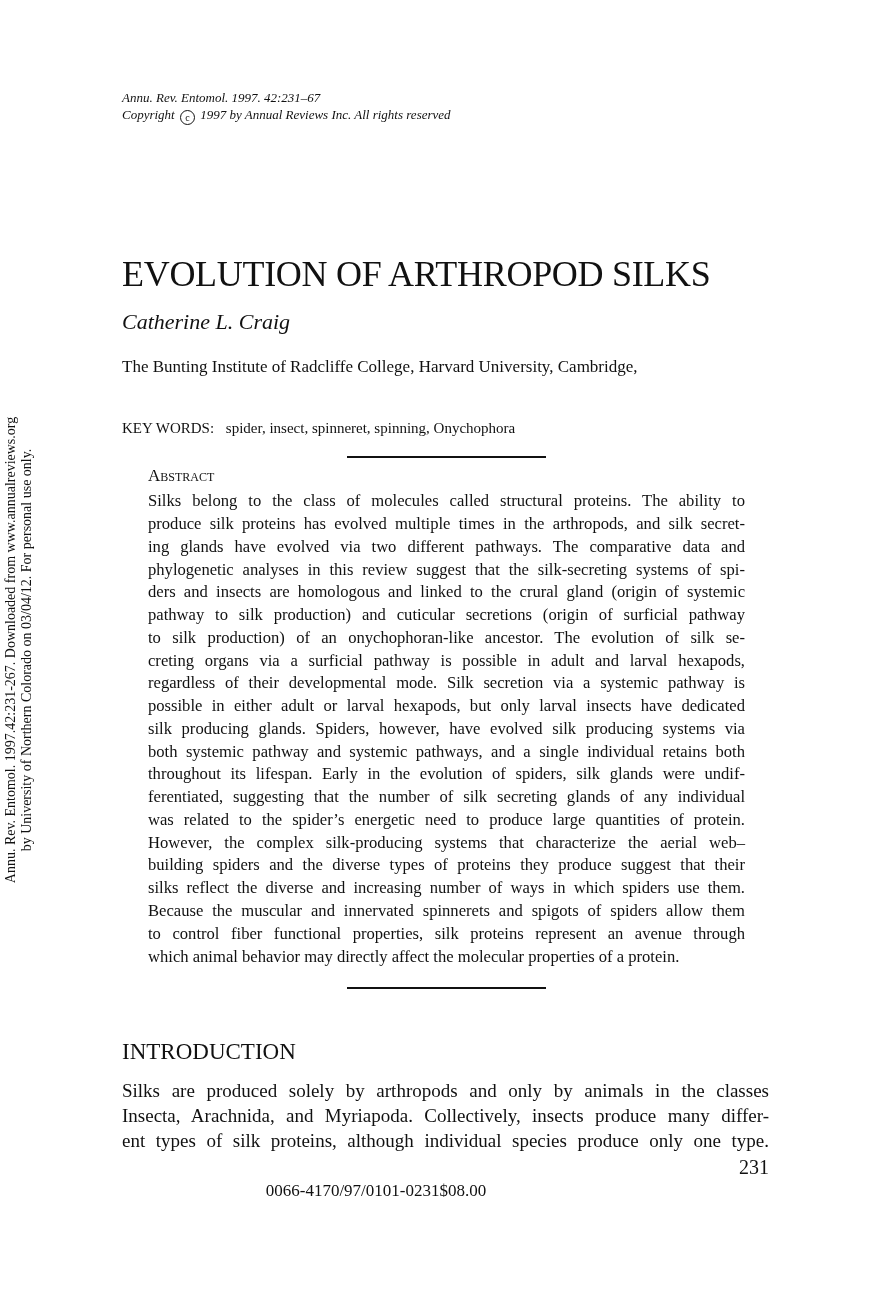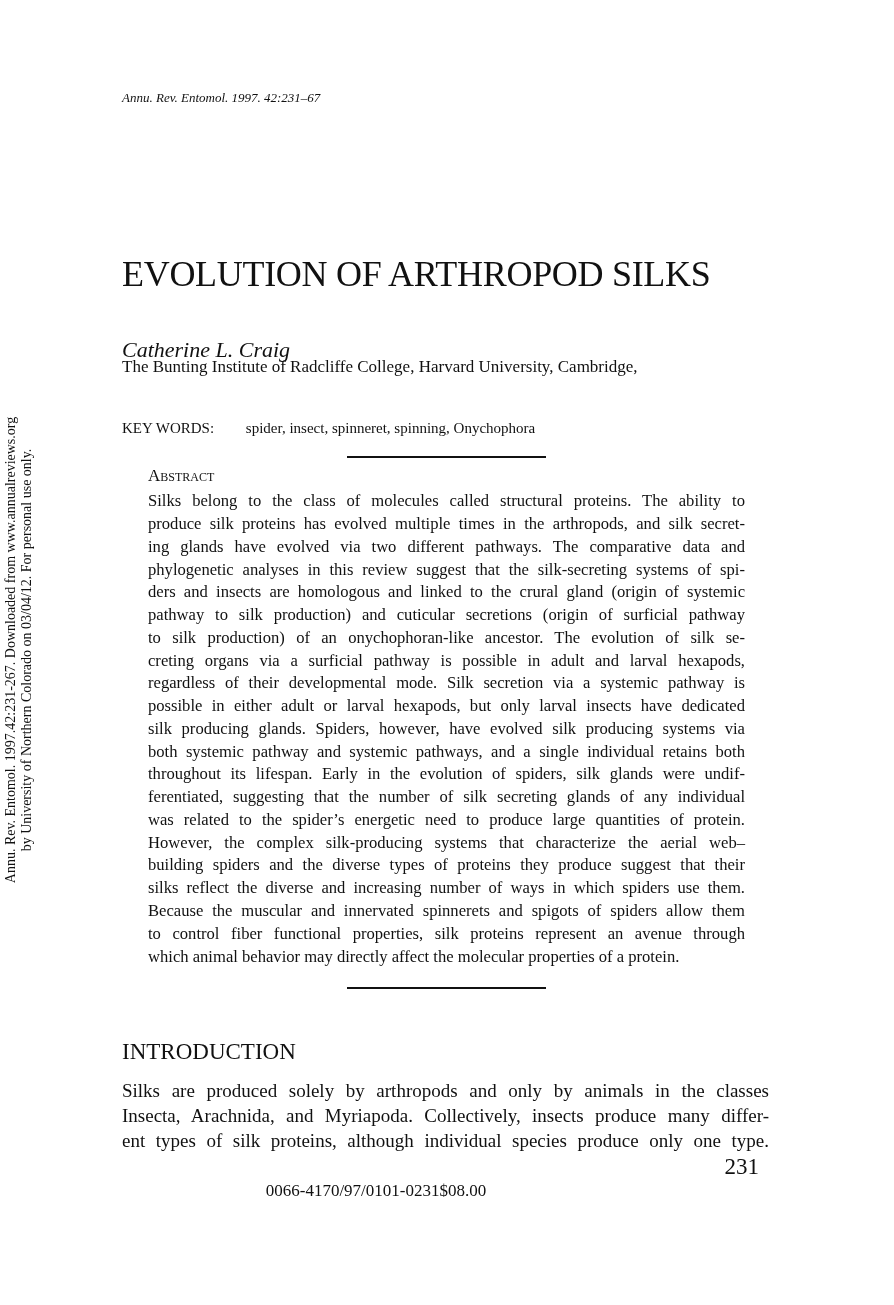--- a/index.html
+++ b/index.html
@@ -3,50 +3,55 @@
   <meta charset="utf-8">
   <style>
     html, body { margin: 0; padding: 0; background: #ffffff; }
     body { width: 894px; height: 1305px; position: relative; overflow: hidden;
            font-family: "Liberation Serif", "DejaVu Serif", serif; color: #111; }
     .abs { position: absolute; }
     .journal { left: 122px; top: 89px; font-size: 13px; font-style: italic; line-height: 17px; }
     .copy-c { display: inline-block; width: 13px; height: 13px; border: 1px solid #111; border-radius: 50%;
               font-size: 10px; line-height: 13px; text-align: center; font-style: normal; margin: 0 2px; vertical-align: -2px; }
     .title { left: 122px; top: 254px; font-size: 36px; line-height: 40px; letter-spacing: -0.3px; }
-    .author { left: 122px; top: 336px; font-size: 22px; font-style: italic; line-height: 28px; }
+    .author { left: 122px; top: 308px; font-size: 22px; font-style: italic; line-height: 28px; }
     .affil { left: 122px; top: 356px; font-size: 17px; line-height: 22px; width: 600px; }
     .keywords { left: 122px; top: 418px; font-size: 15px; line-height: 20px; }
-    .keywords .kw-label { margin-right: 28px; }
+    .keywords .kw-label { margin-right: 8px; }
     .rule { height: 2px; background: #111; left: 347px; width: 199px; }
     .abstract-head { left: 148px; width: 597px; top: 466px; text-align: left; font-size: 17px; line-height: 20px; font-variant: small-caps; }
     .jline { position: absolute; left: 148px; width: 597px; font-size: 16.6px; line-height: 22.7px;
              text-align: justify; text-align-last: justify; white-space: nowrap; overflow: visible; }
     .jline.last { text-align-last: left; }
     .intro-head { left: 122px; top: 1038px; font-size: 23px; line-height: 28px; }
     .bline { position: absolute; left: 122px; width: 647px; font-size: 19px; line-height: 25px;
              text-align: justify; text-align-last: justify; white-space: nowrap; }
-    .page-num { right: 135px; top: 1155px; font-size: 23px; line-height: 24px; text-align: right; }
+    .page-num { right: 125px; top: 1155px; font-size: 20px; line-height: 24px; text-align: right; }
     .price { left: 0; width: 752px; top: 1180px; text-align: center; font-size: 17px; line-height: 22px; }
     .sidebar { left: 19px; top: 650px; transform-origin: 0 0; font-size: 14px; line-height: 16px;
                text-align: center; white-space: nowrap; }
     .sidebar-inner { transform: translate(-50%, -50%) rotate(-90deg); }
   </style>
 </head>
 <body>
 
 <div class="abs sidebar">
   <div class="sidebar-inner">
     <div>Annu. Rev. Entomol. 1997.42:231-267. Downloaded from www.annualreviews.org</div>
     <div>by University of Northern Colorado on 03/04/12. For personal use only.</div>
   </div>
 </div>
 
 <div class="abs journal">
   <div>Annu. Rev. Entomol. 1997. 42:231–67</div>
+  <div>
+    <span>Copyright</span>
+    <span class="copy-c">c</span>
+    <span>1997 by Annual Reviews Inc. All rights reserved</span>
+  </div>
 </div>
 
 <div class="abs title">EVOLUTION OF ARTHROPOD SILKS</div>
 <div class="abs author">Catherine L. Craig</div>
 <div class="abs affil">
   <div>The Bunting Institute of Radcliffe College, Harvard University, Cambridge,</div>
 </div>
 <div class="abs keywords">
   <span class="kw-label">KEY WORDS:</span>
   <span>spider, insect, spinneret, spinning, Onychophora</span>

